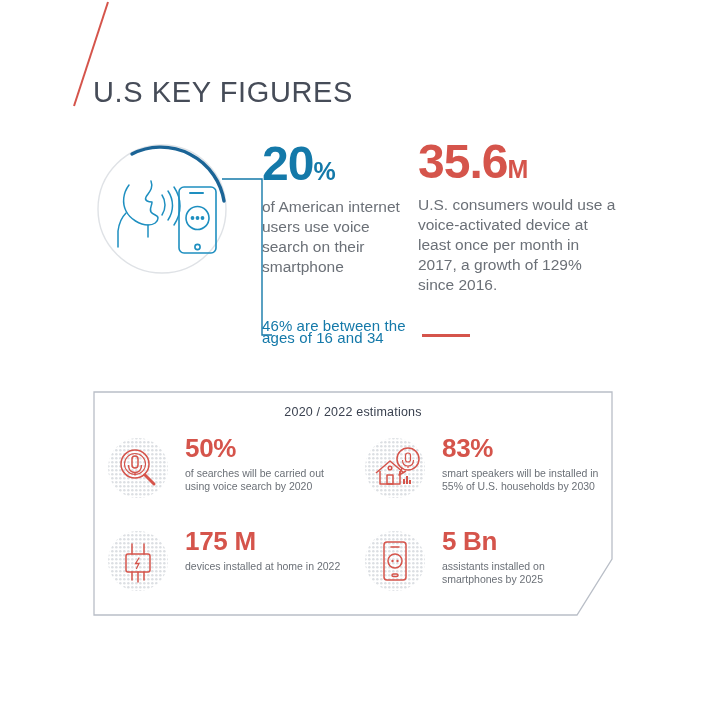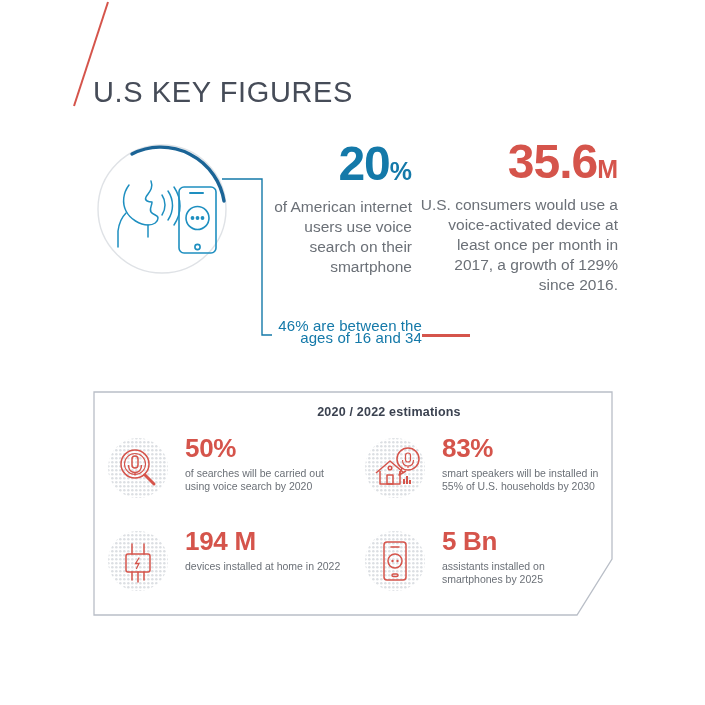--- a/index.html
+++ b/index.html
@@ -45,21 +45,20 @@
     white-space: nowrap;
   }
 
   
   .top-section {
     position: absolute;
     left: 0;
     top: 135px;
     width: 705px;
     height: 235px;
-    text-align: right;
   }
 
   .voice-icon-wrap {
     position: absolute;
     left: 96px;
     top: 8px;
     width: 132px;
     height: 132px;
   }
 
@@ -145,24 +144,23 @@
     width: 520px;
     height: 225px;
   }
   .card-title {
     position: absolute;
     left: 0;
     top: 14px;
     width: 520px;
     text-align: center;
     font-size: 12.5px;
-    font-weight: 700;
+    font-weight: 400;
     color: #3b4250;
     letter-spacing: 0.2px;
-    margin-left: 36px;
   }
 
   .cell {
     position: absolute;
     width: 245px;
     height: 90px;
   }
   .cell.c1 { left: 14px;  top: 44px; }
   .cell.c2 { left: 271px; top: 44px; }
   .cell.c3 { left: 14px;  top: 137px; }
@@ -332,21 +330,21 @@
         <line x1="25" y1="14" x2="25" y2="24"></line>
         <line x1="37" y1="14" x2="37" y2="24"></line>
         <rect x="19" y="24" width="24" height="18" rx="2"></rect>
         <line x1="25" y1="42" x2="25" y2="50"></line>
         <line x1="37" y1="42" x2="37" y2="50"></line>
         <line x1="31" y1="42" x2="31" y2="52"></line>
         <path d="M 32 28 L 28.5 33.5 L 32 33.5 L 29.5 38.5" stroke-width="1.3"></path>
       </g>
     </svg>
     <div class="cell-text">
-      <div class="cell-number">194 M</div>
+      <div class="cell-number">175 M</div>
       <div class="cell-desc">devices installed at home in 2022</div>
     </div>
   </div>
 
   <div class="cell c4">
     <svg class="cell-icon" viewBox="0 0 62 62">
       <defs>
         <pattern id="dots4" width="4" height="4" patternUnits="userSpaceOnUse">
           <rect width="4" height="4" fill="#ffffff"></rect>
           <circle cx="1.3" cy="1.3" r="1.25" fill="#dcdfe3"></circle>

